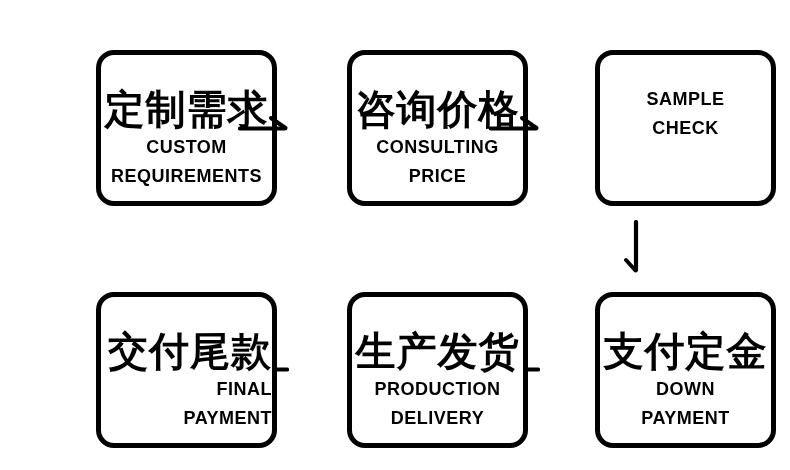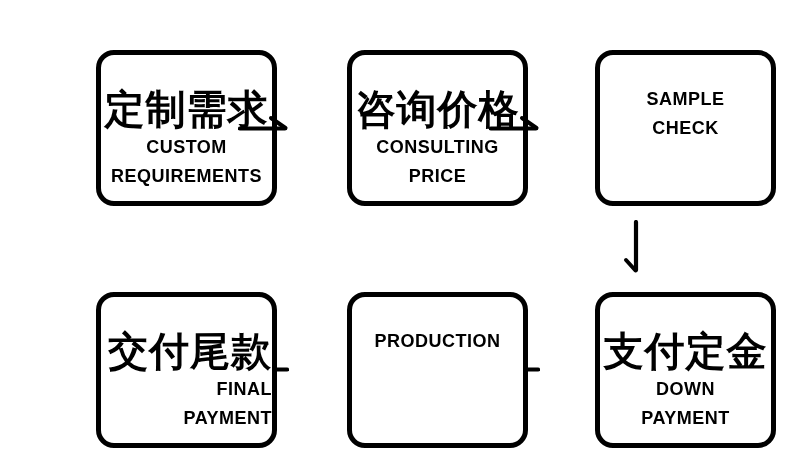--- a/index.html
+++ b/index.html
@@ -119,21 +119,23 @@
   </div>
 
   <span class="arrow a4">
     <svg width="52" height="26" viewBox="0 0 52 26">
       <line x1="5" y1="17.5" x2="50" y2="17.5" stroke-width="4.2"></line>
       <line x1="19" y1="7" x2="4.5" y2="17" stroke-width="4"></line>
     </svg>
   </span>
 
   <div class="box b5">
+    <div class="zh">生产发货</div>
     <div class="en">PRODUCTION</div>
+    <div class="en">DELIVERY</div>
   </div>
 
   <span class="arrow a5">
     <svg width="52" height="26" viewBox="0 0 52 26">
       <line x1="5" y1="17.5" x2="50" y2="17.5" stroke-width="4.2"></line>
       <line x1="19" y1="7" x2="4.5" y2="17" stroke-width="4"></line>
     </svg>
   </span>
 
   <div class="box b6">

